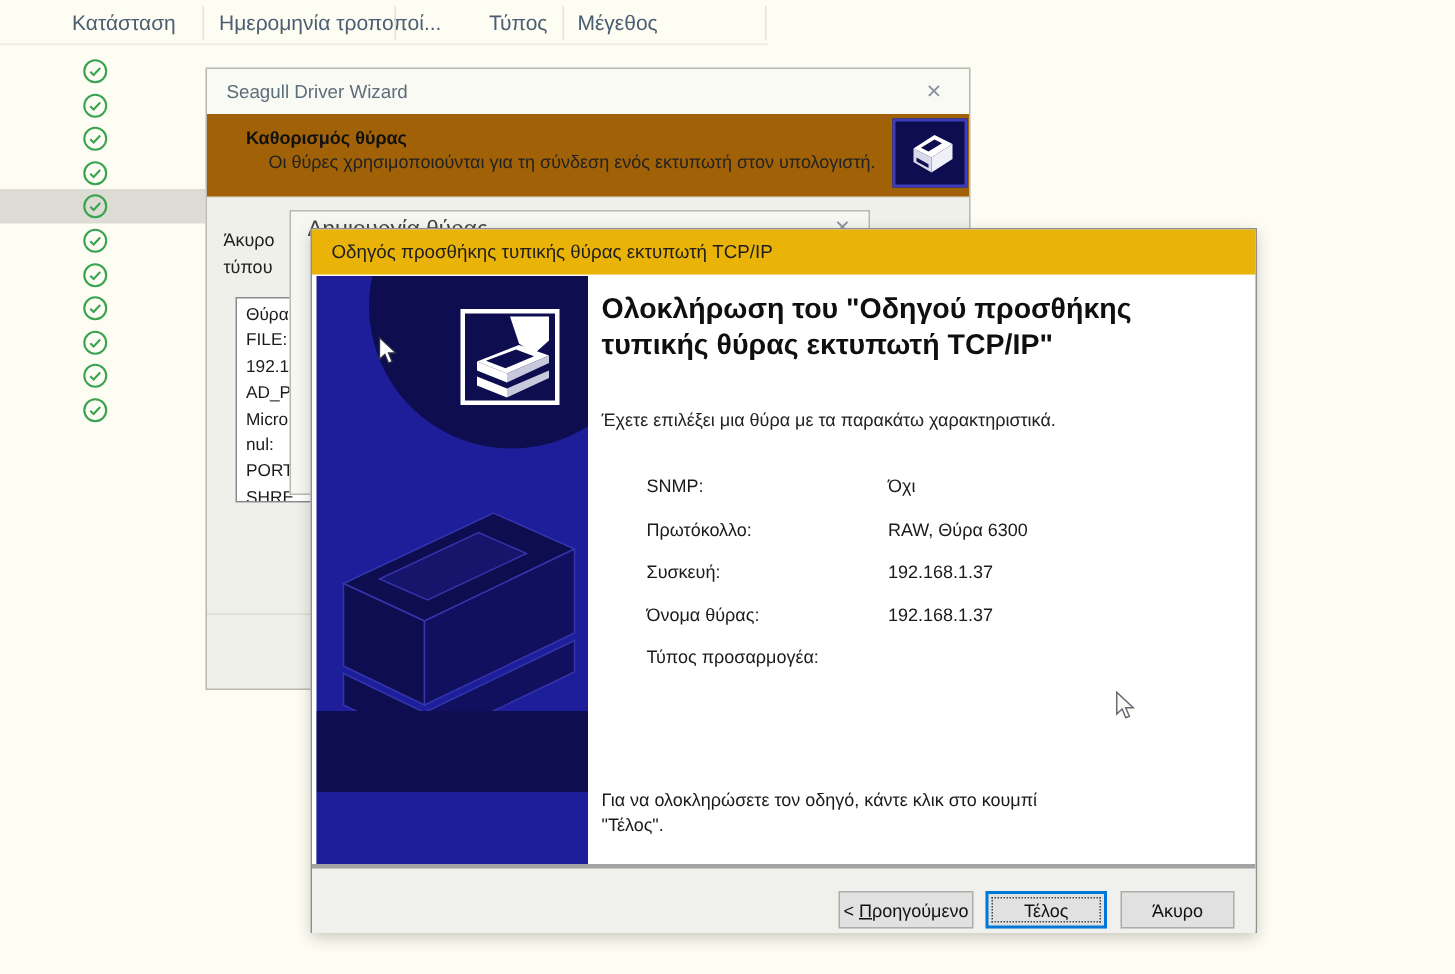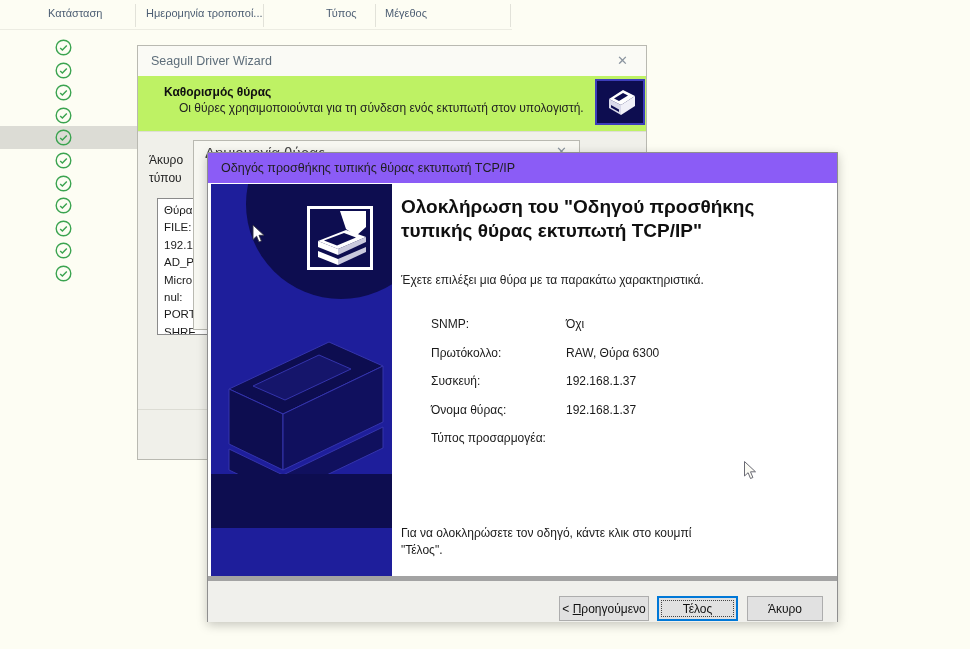--- a/index.html
+++ b/index.html
@@ -2,21 +2,21 @@
 <html style="--accent: #0078d7; --navy-light: #1e1e9b; --navy-dark: #0d0d50; --check-green: #3aa34f; --page-bg: #fdfdf3; --dialog-bg: #f0f0ea;"><head>
 <meta charset="utf-8">
 <style>
   * { margin:0; padding:0; box-sizing:border-box; }
   html,body { width:970px; height:649px; }
   body { font-family:"Liberation Sans","DejaVu Sans",sans-serif; }
   .stage { position:relative; width:970px; height:649px; background:var(--page-bg,#fdfdf3); overflow:hidden; }
 
   
   .exp-header { position:absolute; left:0; top:0; width:970px; height:30px; }
-  .col-label { position:absolute; top:7px; font-size:11px; color:#4d5e73; white-space:nowrap; }
+  .col-label { position:absolute; top:7px; font-size:14px; color:#4d5e73; white-space:nowrap; }
   .col-label:nth-child(1){ left:48px; }
   .col-label:nth-child(2){ left:146px; }
   .col-label:nth-child(3){ left:278px;margin-left:48px; }
   .col-label:nth-child(4){ left:385px; }
   .col-sep { position:absolute; top:4px; width:1px; height:23px; background:#e2e2d9; }
   .hdr-underline { position:absolute; left:0; top:29px; width:512px; height:1px; background:#ececE2; }
 
   
   .status-col { position:absolute; left:0; top:0; width:137px; height:649px; }
   .status-row { position:absolute; left:0; width:137px; height:23px; display:flex; align-items:center; }
@@ -25,59 +25,59 @@
 
   
   .dlg { position:absolute; border:1px solid #b9b9b1; }
   .x-glyph { position:absolute; font-size:13px; color:#8a949f; cursor:default; line-height:1; }
 
   
   .seagull { left:137px; top:45px; width:510px; height:415px; background:#f0f0ea; z-index:1; }
   .sg-titlebar { position:absolute; left:0; top:0; width:100%; height:30px; background:#fafaf5; }
   .sg-title { position:absolute; left:13px; top:8px; font-size:12.5px; color:#5d6d7a; }
   .sg-close { right:18px; top:8px; }
-  .sg-head { position:absolute; left:0; top:30px; width:100%; height:56px; background:#bef264; border-bottom:1px solid #dedED6; }
+  .sg-head { position:absolute; left:0; top:30px; width:100%; height:56px; background:#a16207; border-bottom:1px solid #dedED6; }
   .sg-head-title { position:absolute; left:26px; top:9px; font-size:12px; font-weight:bold; color:#111; }
   .sg-head-sub { position:absolute; left:41px; top:25px; font-size:12px; color:#222; white-space:nowrap; }
   .sg-icon { position:absolute; left:457px; top:3px; width:50px; height:46px; background:var(--navy-dark,#0d0d50); border:2px solid #3d3dbb; }
   .sg-lefttext { position:absolute; left:11px; top:105px; font-size:12px; color:#222; line-height:18px; }
   .sg-list { position:absolute; left:19px; top:152px; width:310px; height:137px; background:#fff; border:1px solid #8a8a8a; overflow:hidden; padding:3px 0 0 6px; }
   .sg-list-item { font-size:11.5px; color:#1a1a1a; line-height:17.4px; white-space:nowrap; }
   .sg-footer-sep { position:absolute; left:0; top:363px; width:100%; height:1px; background:#dcdcd4; }
 
   
   .portdlg { left:193px; top:140px; width:387px; height:190px; background:#f7f7f1; z-index:2; }
   .pd-title { position:absolute; left:11px; top:3px; font-size:15px; color:#444; }
   .pd-close { right:12px; top:4px; }
 
   
   .wizard { left:207px; top:152px; width:631px; height:470px; background:#ffffff; border:1px solid #8f8f8f; z-index:3; box-shadow:0 3px 10px rgba(0,0,0,0.22); }
-  .wz-titlebar { position:absolute; left:0; top:0; width:100%; height:30px; background:#8b5cf6; }
+  .wz-titlebar { position:absolute; left:0; top:0; width:100%; height:30px; background:#eab308; }
   .wz-title { position:absolute; left:13px; top:8px; font-size:12.5px; color:#1e1e1e; white-space:nowrap; }
 
   .wz-panel { position:absolute; left:3px; top:31px; width:181px; height:392px; background:var(--navy-light,#1e1e9b); overflow:hidden; }
   .hatch { background-image:
       repeating-linear-gradient(45deg, rgba(0,0,10,0.30) 0 1px, transparent 1px 3px),
       repeating-linear-gradient(-45deg, rgba(0,0,10,0.30) 0 1px, transparent 1px 3px); }
   .wz-circle { position:absolute; left:35px; top:-75px; width:190px; height:190px; border-radius:50%; background:var(--navy-dark,#0d0d50); }
   .wz-bottom-dark { position:absolute; left:0; top:290px; width:181px; height:54px; background:var(--navy-dark,#0d0d50); }
   .wz-band { position:absolute; left:0; top:344px; width:181px; height:48px; background:var(--navy-light,#1e1e9b); }
   .wz-printer { position:absolute; left:0; top:130px; }
   .wz-badge { position:absolute; left:96px; top:22px; width:66px; height:64px; background:var(--navy-dark,#0d0d50); border:3px solid #ffffff; }
 
   .wz-heading { position:absolute; left:193px; top:42px; width:380px; height:57px; overflow:hidden;
                 font-size:19px; font-weight:bold; color:#0f0f0f; line-height:23.5px; }
   .wz-subheading { position:absolute; left:193px; top:120px; font-size:12px; color:#222; white-space:nowrap; }
   .wz-props { position:absolute; left:223px; top:164px; width:390px; }
   .prop-row { display:flex; margin-bottom:14.5px; font-size:12px; color:#1a1a1a; }
   .prop-label { width:135px; }
-  .prop-value { white-space:nowrap; }
+  .prop-value { white-space:nowrap;margin-left:26px; }
   .wz-note { position:absolute; left:193px; top:372px; width:335px; font-size:12px; color:#1a1a1a; line-height:17px; }
 
-  .wz-footer { position:absolute; left:0; top:423px; width:100%; height:46px; background:#f0f0ec; border-top:5px solid #a3a3a3; }
+  .wz-footer { position:absolute; left:0; top:423px; width:100%; height:46px; background:#f0f0ec; border-top:3px solid #a3a3a3; }
   .btn { position:absolute; top:15px; height:25px; background:#e1e1e1; border:1px solid #adadad;
          font-size:12px; color:#111; text-align:center; line-height:22px; font-family:inherit; cursor:default; }
   .btn-back { left:351px; width:90px; }
   .btn-finish { left:449px; width:81px; border:2px solid var(--accent,#0078d7); }
   .btn-cancel { left:539px; width:76px; }
   .btn-inner-focus { position:absolute; inset:2px; border:1px dotted #444; pointer-events:none; }
   .accel { text-decoration:underline; }
 
   
   .cursor { position:absolute; z-index:6; }

